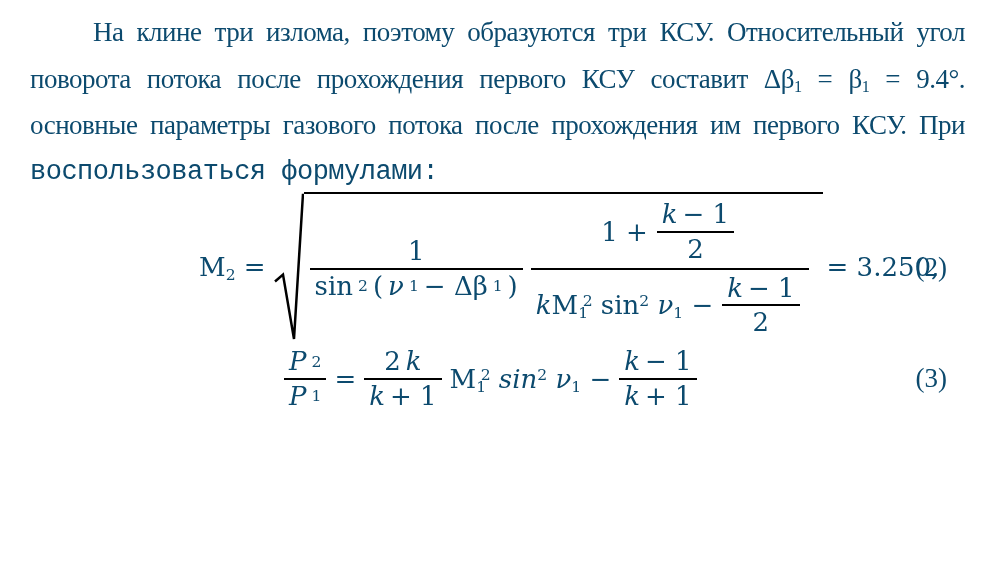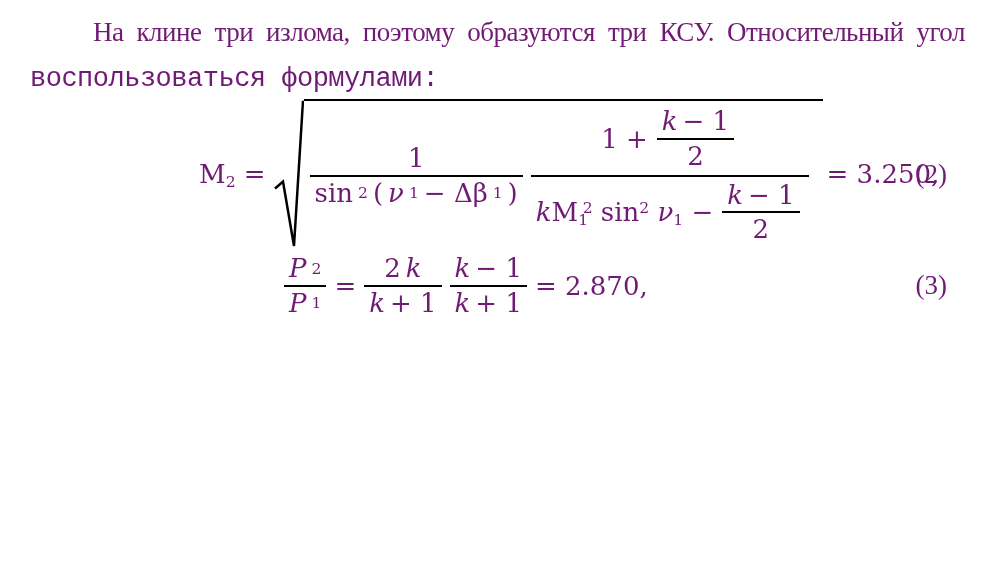--- a/index.html
+++ b/index.html
@@ -1,20 +1,20 @@
 <!DOCTYPE html>
 <html><head>
 <meta charset="utf-8">
 <style>
   * { margin: 0; padding: 0; box-sizing: border-box; }
   html, body { background: #ffffff; }
   .page {
     position: relative;
     width: 1000px; height: 563px;
-    background: #ffffff; color: #701a75;
+    background: #ffffff; color: #0c4a6e;
     padding: 9px 35px 0 30px;
     overflow: hidden;
     font-family: "Liberation Serif", serif;
   }
   
   .pline {
     font-size: 27px;
     letter-spacing: -0.5px;
     height: 46.5px;
     line-height: 46.5px;
@@ -75,20 +75,22 @@
   }
   i { font-style: italic; }
 </style>
 </head>
 <body>
 
 <div class="page">
 
   <div>
     <div class="pline pline-first">На клине три излома, поэтому образуются три КСУ. Относительный угол</div>
+    <div class="pline">поворота потока после прохождения первого КСУ составит Δβ<sub>1</sub> = β<sub>1</sub> = 9.4°.</div>
+    <div class="pline">основные параметры газового потока после прохождения им первого КСУ. При</div>
     <div class="pline pline-last">воспользоваться формулами:</div>
   </div>
 
   <div class="equation eq2">
     <span class="mtok">M<sub>2</sub> =</span>
     <span class="sqrt">
       <span class="radical">
         <svg viewBox="0 0 30 131" preserveAspectRatio="none" aria-hidden="true">
           <path d="M1 78 L9 72 L20 128 L29 1.5" fill="none" stroke="#000" stroke-width="2.5" vector-effect="non-scaling-stroke"></path>
         </svg>
@@ -129,21 +131,21 @@
       <span class="fden">
           <i>P</i>
           <sub>1</sub>
         </span>
     </span>
     <span class="mtok">=</span>
     <span class="frac">
       <span class="fnum">2<i>k</i></span>
       <span class="fden"><i>k</i> + 1</span>
     </span>
+    <span class="mtok">M<sub>1</sub><sup class="st">2</sup> <i>sin</i><sup>2</sup> <i>ν</i><sub>1</sub> −</span>
     <span class="frac">
       <span class="fnum"><i>k</i> − 1</span>
       <span class="fden"><i>k</i> + 1</span>
     </span>
-    <span class="mtok">= 2.870,</span>
     <span class="eqnum">(3)</span>
   </div>
 
 </div>
 
 </body></html>

